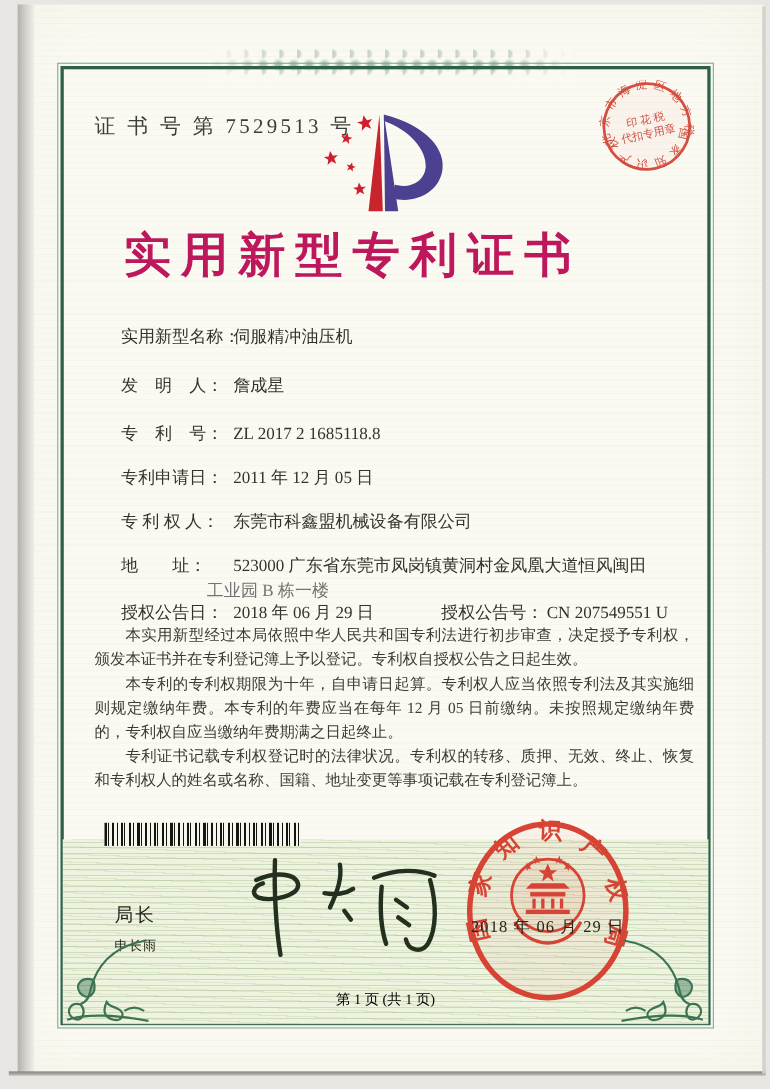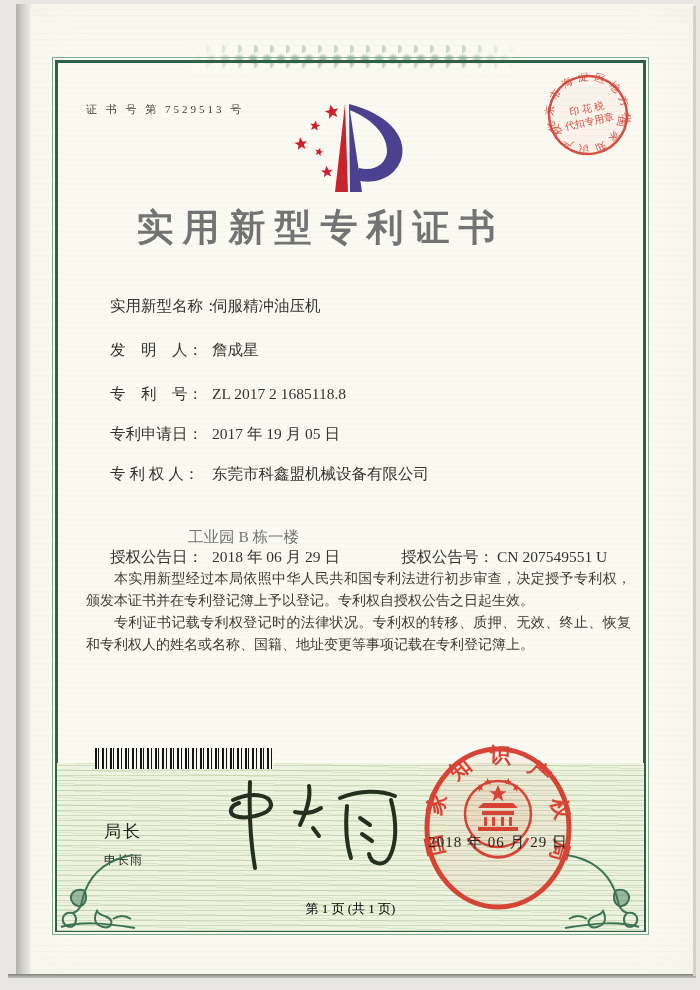--- a/index.html
+++ b/index.html
@@ -20,28 +20,28 @@
   .frame-inner { position:absolute; inset:2px; border:3px solid #2f6148; }
   .top-ornament-band { position:absolute; left:190px; top:44px; width:330px; height:30px; opacity:.85;
       background-image:
         radial-gradient(circle at 7px 15px, rgba(58,110,79,.5) 2px, rgba(58,110,79,.22) 4px, transparent 6px),
         radial-gradient(circle at 0px 5px, rgba(58,110,79,.3) 3px, transparent 5px),
         radial-gradient(circle at 10px 25px, rgba(58,110,79,.3) 3px, transparent 5px);
       background-size:14px 30px, 16px 15px, 16px 15px; }
   .top-ornament-band::after { content:""; position:absolute; inset:0;
       background:linear-gradient(90deg,#fbfaf2, rgba(251,250,242,0) 18%, rgba(251,250,242,0) 82%, #fbfaf2); }
 
-  .certificate-number { position:absolute; left:86px; top:102px; font-size:11px; letter-spacing:3px; color:#3e3e38; }
+  .certificate-number { position:absolute; left:86px; top:102px; font-size:19px; letter-spacing:3px; color:#3e3e38; }
 
   .patent-logo { position:absolute; left:288px; top:100px; }
   .tax-stamp { position:absolute; left:546px; top:73px; transform:rotate(-12deg); opacity:.93; }
   .tax-stamp text { font-family:"Liberation Serif","DejaVu Serif",serif; }
 
   .certificate-title { position:absolute; left:52px; width:537px; top:203px; text-align:center;
-      font-size:37px; font-weight:700; letter-spacing:9px; color:#737373; }
+      font-size:43px; font-weight:700; letter-spacing:9px; color:#be185d; }
 
   .field-row { position:absolute; left:86px; width:545px; font-size:15.5px; color:#33332d; white-space:nowrap; }
   .field-label { display:inline-block; width:102px;margin-left:24px; }
   .field-value {}
   .addr-line2 { position:absolute; left:188px; top:527px; font-size:15.5px; color:#737373; }
   .grant-right { position:absolute; left:291px; top:0; }
   .grant-right .field-label { width:96px; }
 
   .body-text { position:absolute; left:86px; top:568px; width:545px; font-size:14px; line-height:22px;
       color:#3b3b33; text-align:justify; }
@@ -132,36 +132,40 @@
   <div class="field-row" style="top:296px">
     <span class="field-label">实用新型名称：</span><span class="field-value">伺服精冲油压机</span>
   </div>
   <div class="field-row" style="top:340px">
     <span class="field-label">发　明　人：</span><span class="field-value">詹成星</span>
   </div>
   <div class="field-row" style="top:384px">
     <span class="field-label">专　利　号：</span><span class="field-value">ZL 2017 2 1685118.8</span>
   </div>
   <div class="field-row" style="top:424px">
-    <span class="field-label">专利申请日：</span><span class="field-value">2017 年 19 月 05 日</span>
+    <span class="field-label">专利申请日：</span><span class="field-value">2011 年 12 月 05 日</span>
   </div>
   <div class="field-row" style="top:464px">
     <span class="field-label">专 利 权 人：</span><span class="field-value">东莞市科鑫盟机械设备有限公司</span>
+  </div>
+  <div class="field-row" style="top:504px">
+    <span class="field-label">地　　址：</span><span class="field-value">523000 广东省东莞市凤岗镇黄洞村金凤凰大道恒风闽田</span>
   </div>
   <div class="addr-line2">工业园 B 栋一楼</div>
 
   <div class="field-row" style="top:547px">
     <span class="field-label">授权公告日：</span><span class="field-value">2018 年 06 月 29 日</span>
     <span class="grant-right">
       <span class="field-label">授权公告号：</span><span class="field-value">CN 207549551 U</span>
     </span>
   </div>
 
   <div class="body-text">
     <p>本实用新型经过本局依照中华人民共和国专利法进行初步审查，决定授予专利权，颁发本证书并在专利登记簿上予以登记。专利权自授权公告之日起生效。</p>
+    <p>本专利的专利权期限为十年，自申请日起算。专利权人应当依照专利法及其实施细则规定缴纳年费。本专利的年费应当在每年 12 月 05 日前缴纳。未按照规定缴纳年费的，专利权自应当缴纳年费期满之日起终止。</p>
     <p>专利证书记载专利权登记时的法律状况。专利权的转移、质押、无效、终止、恢复和专利权人的姓名或名称、国籍、地址变更等事项记载在专利登记簿上。</p>
   </div>
 
   <div class="green-panel"></div>
   <div class="barcode"></div>
 
   <div class="director-title">局长</div>
   <div class="director-name">申长雨</div>
 
   <svg class="signature" width="210" height="105" viewBox="0 0 210 105">

